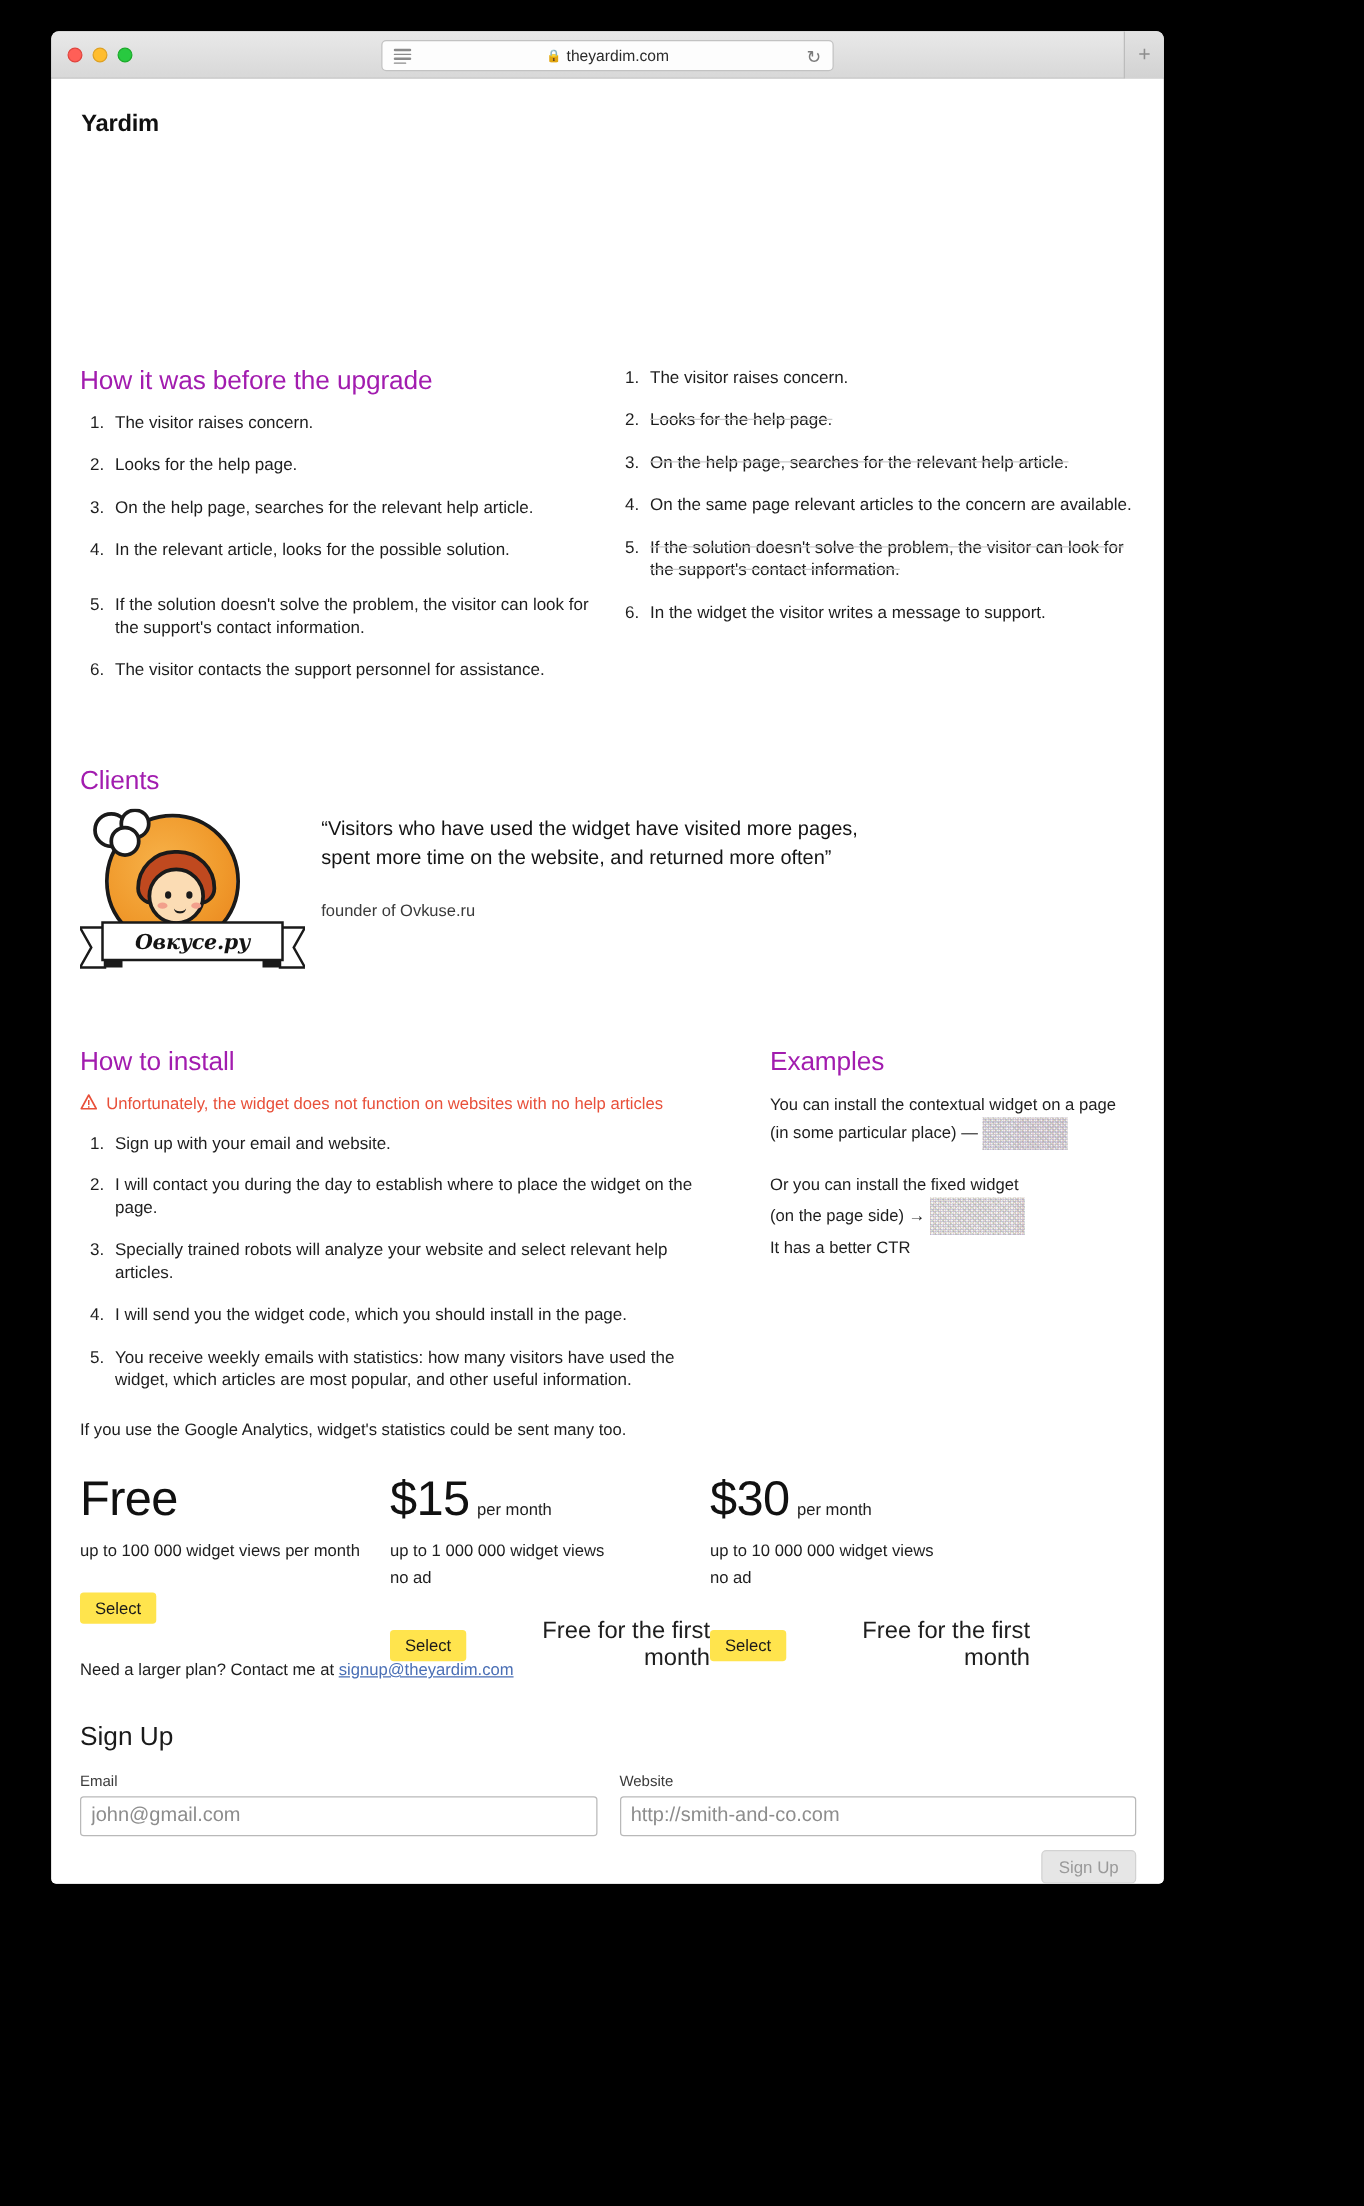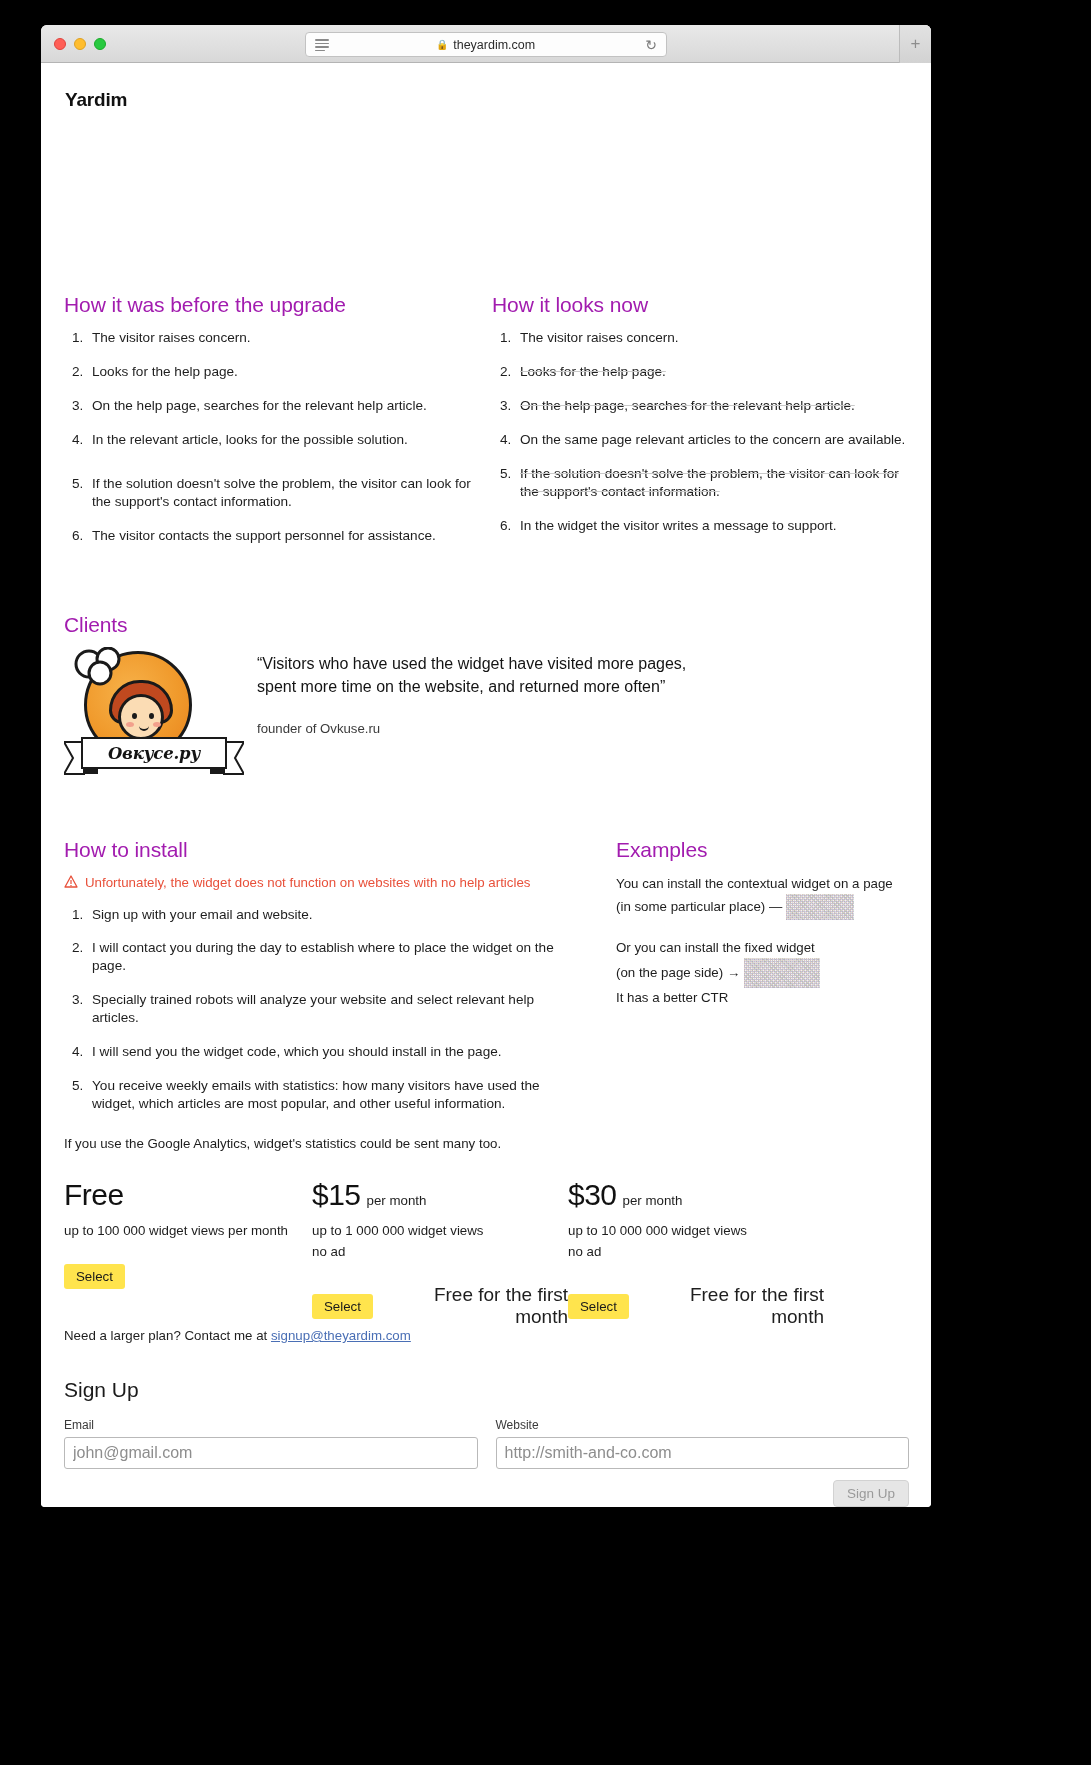--- a/index.html
+++ b/index.html
@@ -220,21 +220,21 @@
       repeating-linear-gradient(-45deg, rgba(180,180,140,.25) 0 1px, transparent 1px 3px);
   }
   .noise.a { width: 68px; height: 26px; }
   .noise.b { width: 76px; height: 30px; }
 
   
   .pricing { position: absolute; left: 23px; top: 1115px; width: 845px; display: flex; }
   .plan { width: 248px; }
   .plan.p2, .plan.p3 { width: 256px; }
   .price-line { display: flex; align-items: baseline; gap: 6px; }
-  .price { font-size: 30px; color: #111; letter-spacing: -0.5px; }
+  .price { font-size: 39px; color: #111; letter-spacing: -0.5px; }
   .per { font-size: 13.3px; color: #1e1e1e; }
   .plan-desc { font-size: 13.3px; line-height: 1.55; color: #1e1e1e; margin-top: 9px; }
   .select-row { display: flex; align-items: center; gap: 11px; margin-top: 22px; }
   .select-btn {
     background: #ffe44d;
     border: none; border-radius: 3px;
     padding: 5px 12px;
     font-family: "Liberation Sans", sans-serif;
     font-size: 13.3px; color: #1a1a1a;
     cursor: pointer;
@@ -313,21 +313,20 @@
               <li><span class="num">1.</span><span class="txt">The visitor raises concern.</span></li>
               <li><span class="num">2.</span><span class="txt">Looks for the help page.</span></li>
               <li><span class="num">3.</span><span class="txt">On the help page, searches for the relevant help article.</span></li>
               <li><span class="num">4.</span><span class="txt">In the relevant article, looks for the possible solution.</span></li>
               <li class="gap"><span class="num">5.</span><span class="txt">If the solution doesn't solve the problem, the visitor can look for the support's contact information.</span></li>
               <li><span class="num">6.</span><span class="txt">The visitor contacts the support personnel for assistance.</span></li>
             </ol>
           </div>
 
           <div class="col-right">
-            <h2 class="section-h">How it looks now</h2>
             <ol class="steps">
               <li><span class="num">1.</span><span class="txt">The visitor raises concern.</span></li>
               <li class="struck"><span class="num">2.</span><span class="txt">Looks for the help page.</span></li>
               <li class="struck"><span class="num">3.</span><span class="txt">On the help page, searches for the relevant help article.</span></li>
               <li><span class="num">4.</span><span class="txt">On the same page relevant articles to the concern are available.</span></li>
               <li class="struck"><span class="num">5.</span><span class="txt">If the solution doesn't solve the problem, the visitor can look for the support's contact information.</span></li>
               <li><span class="num">6.</span><span class="txt">In the widget the visitor writes a message to support.</span></li>
             </ol>
           </div>
         </div>

